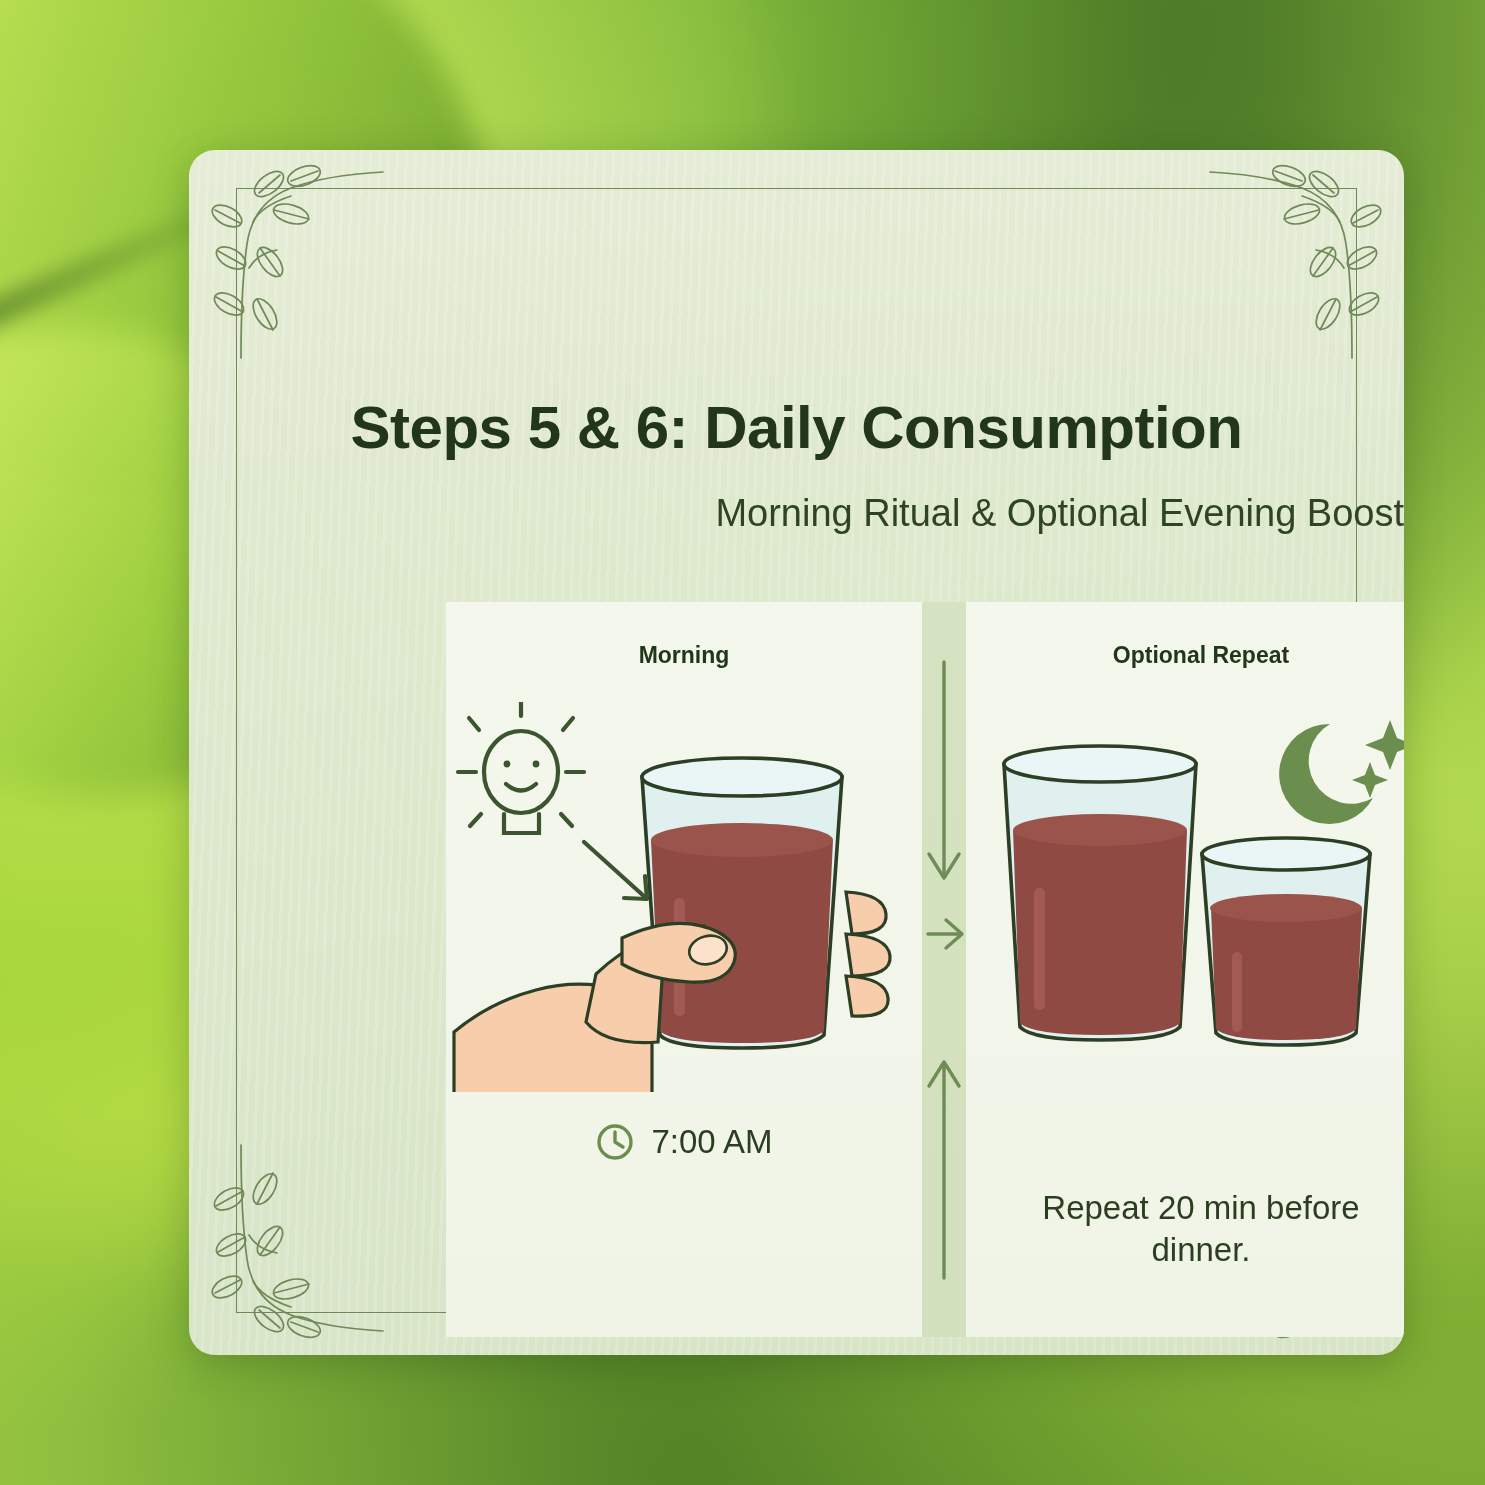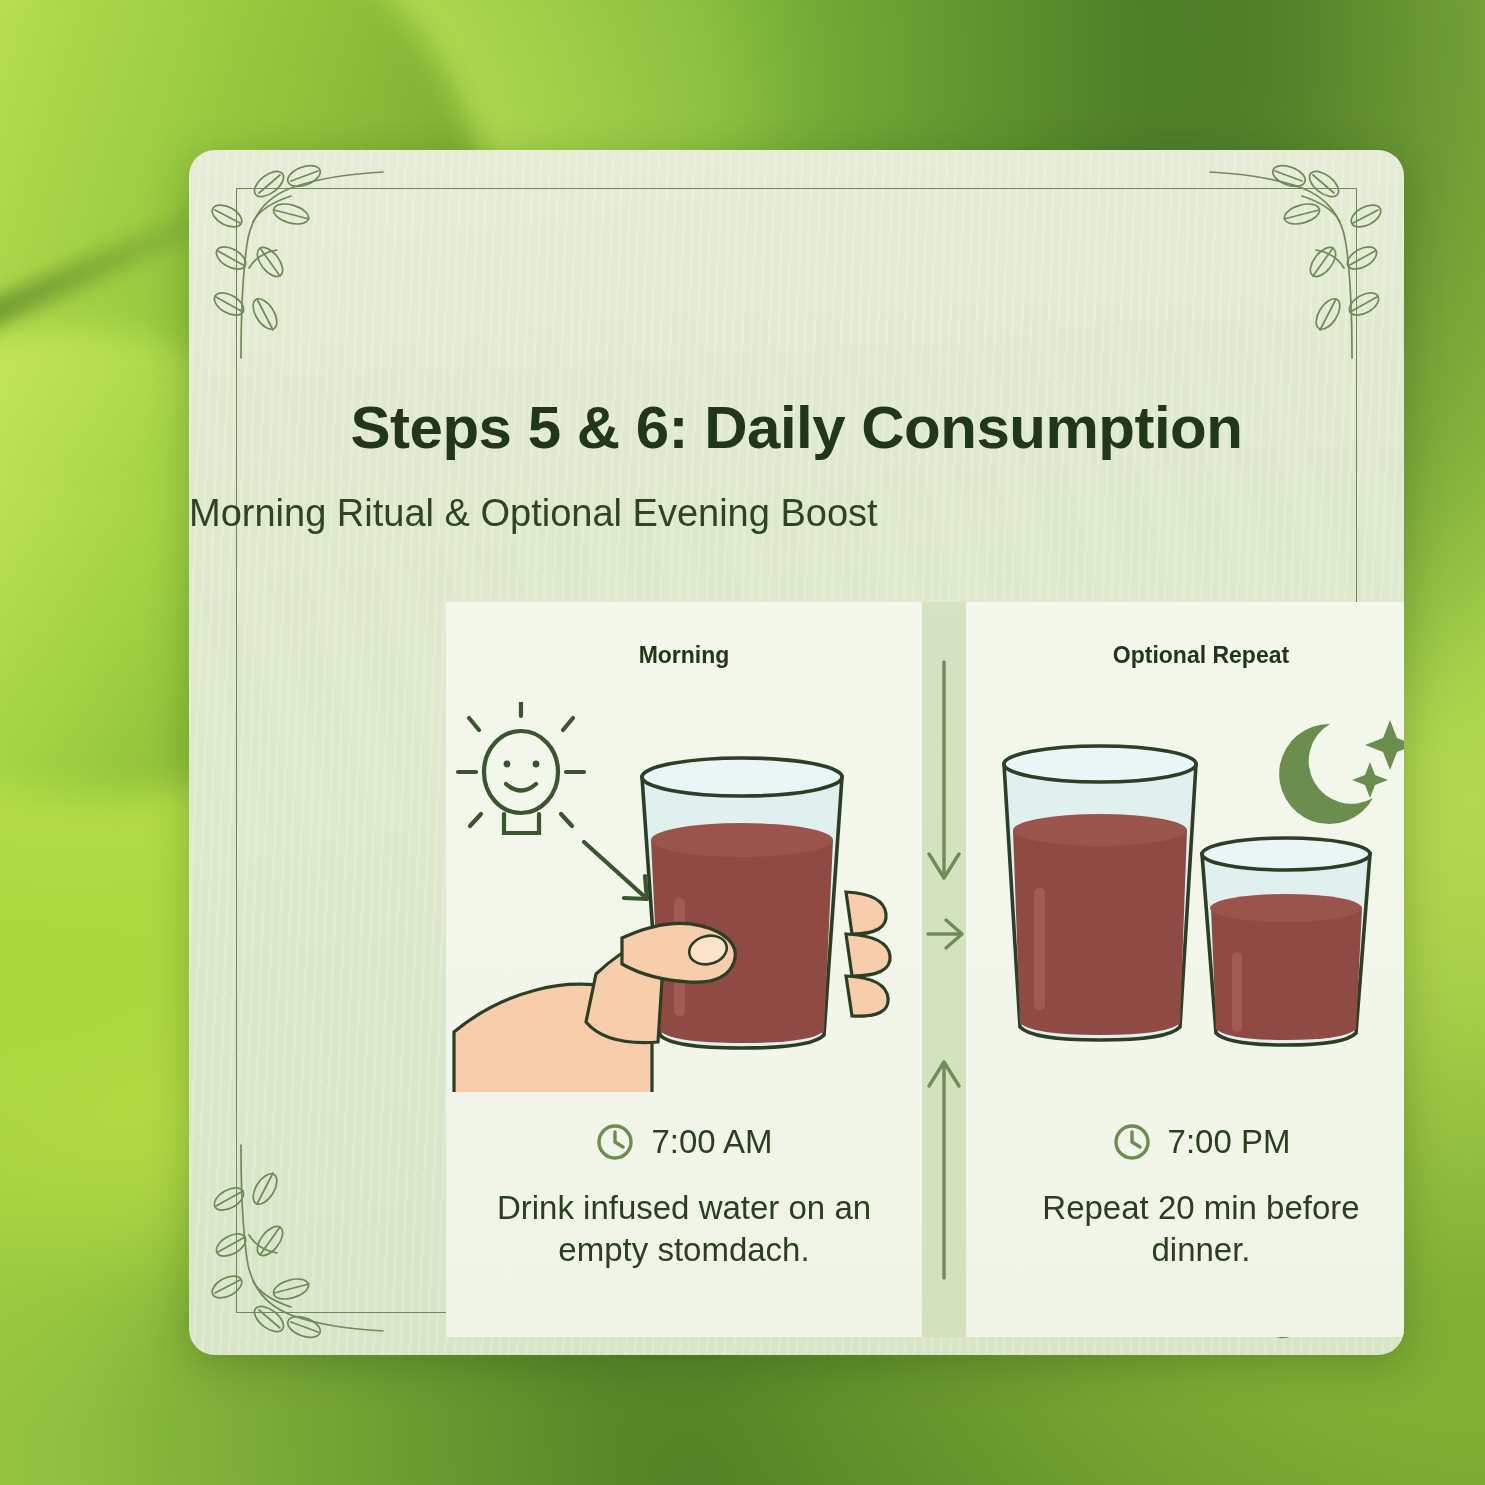--- a/index.html
+++ b/index.html
@@ -73,21 +73,21 @@
   #vine-tr{ right:18px; top:12px; transform:scaleX(-1); }
   #vine-bl{ left:18px;  bottom:14px; transform:scaleY(-1); }
   #vine-br{ right:18px; bottom:14px; transform:scale(-1,-1); }
 
   
   #title{
     position:absolute; left:0; right:0; top:243px; text-align:center;
     font-size:60px; font-weight:bold; color:#22371a; letter-spacing:-.5px;
   }
   #subtitle{
-    position:absolute; left:0; right:0; top:342px; text-align:left;
+    position:absolute; left:0; right:0; top:342px; text-align:right;
     font-size:38px; color:#2e4422; font-weight:400;
   }
 
   
   .panel{
     position:absolute; top:452px; height:735px;
     background:linear-gradient(180deg,#f4f7ec 0%,#f2f6ea 60%,#eff4e6 100%);
   }
   #panel-morning{ left:257px;  width:476px; }
   #panel-evening{ left:777px;  width:470px; }
@@ -281,21 +281,20 @@
     </div>
 
     <div class="time-row">
       <svg class="clock-ico" viewBox="0 0 40 40">
         <circle cx="20" cy="20" r="16" fill="none" stroke="#6b8e4e" stroke-width="3.4"></circle>
         <path d="M20 10 L20 20 L28 25" fill="none" stroke="#6b8e4e" stroke-width="3.4" stroke-linecap="round" stroke-linejoin="round"></path>
       </svg>
       <span class="time-text">7:00 AM</span>
     </div>
 
-    <div class="caption">Drink infused water on an empty stomdach.</div>
   </div>
 
   <div id="connector">
     <svg viewBox="0 0 44 735" fill="none" stroke="#6f8c56" stroke-width="3.4" stroke-linecap="round" stroke-linejoin="round">
       <g>
         <path d="M22 60 L22 274"></path>
         <path d="M7 252 L22 276 L37 252"></path>
       </g>
       <g>
         <path d="M6 332 L38 332"></path>
@@ -331,24 +330,17 @@
         <g>
           <path d="M236 152 L404 152 L390 331 Q379 343 320 343 Q261 343 250 331 Z" fill="#dff0ef" stroke="#2c3f25" stroke-width="3.6"></path>
           <path d="M245 206 L396 206 L390 327 Q379 338 320 338 Q261 338 250 327 Z" fill="#8f4a43"></path>
           <ellipse cx="320" cy="206" rx="76" ry="14" fill="#9b544b"></ellipse>
           <rect x="266" y="250" width="10" height="80" rx="5" fill="#a9605a" opacity=".75"></rect>
           <ellipse cx="320" cy="152" rx="84" ry="16" fill="#e9f6f5" stroke="#2c3f25" stroke-width="3.6"></ellipse>
         </g>
       </svg>
     </div>
 
-    <div class="time-row">
-      <svg class="clock-ico" viewBox="0 0 40 40">
-        <circle cx="20" cy="20" r="16" fill="none" stroke="#6b8e4e" stroke-width="3.4"></circle>
-        <path d="M20 10 L20 20 L28 25" fill="none" stroke="#6b8e4e" stroke-width="3.4" stroke-linecap="round" stroke-linejoin="round"></path>
-      </svg>
-      <span class="time-text">7:00 PM</span>
-    </div>
 
     <div class="caption">Repeat 20 min before dinner.</div>
   </div>
 
 </div>
 
 </body></html>

